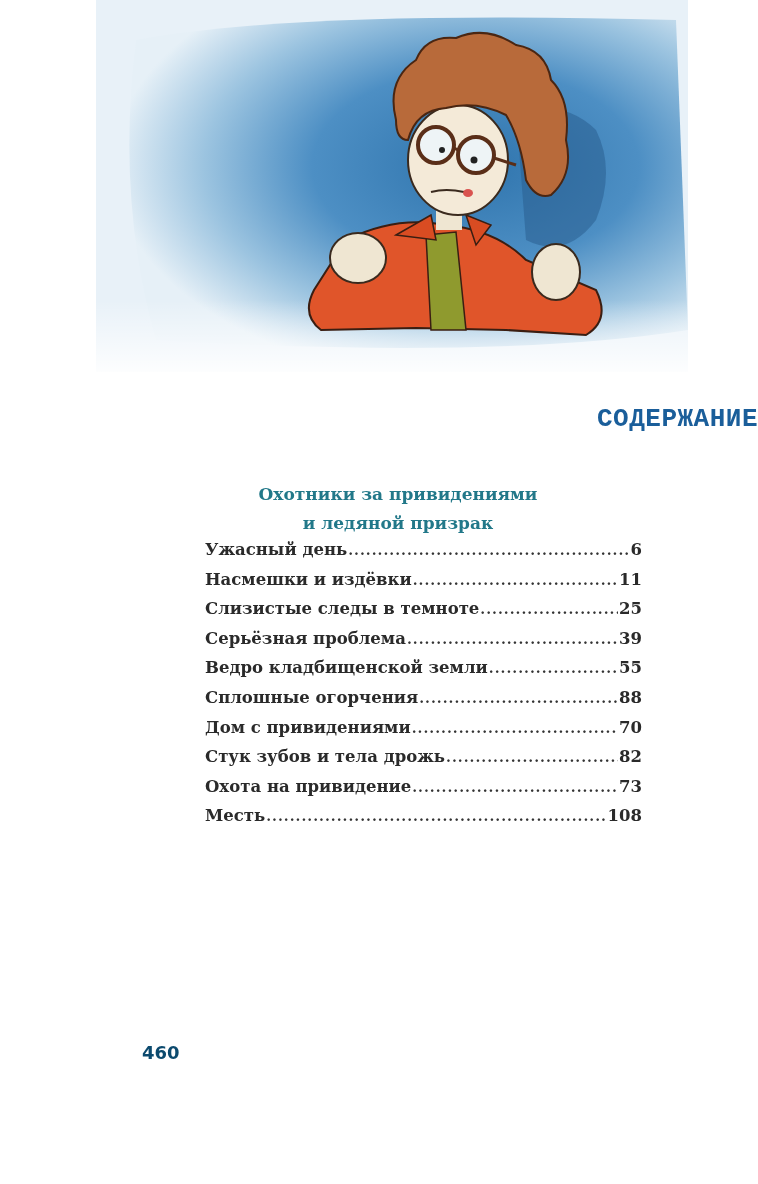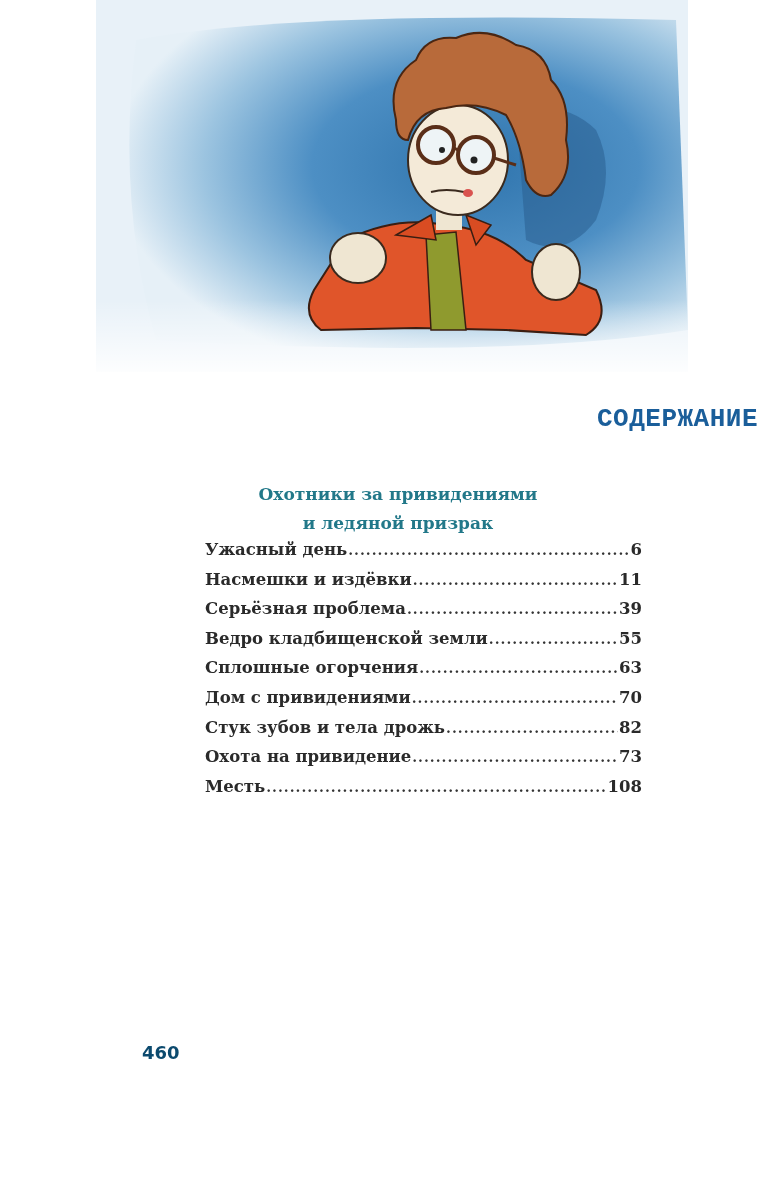--- a/index.html
+++ b/index.html
@@ -153,33 +153,38 @@
       <span class="toc-label">Ужасный день</span>
       <span class="toc-dots"></span>
       <span class="toc-page">6</span>
     </li>
   <li class="toc-row">
       <span class="toc-label">Насмешки и издёвки</span>
       <span class="toc-dots"></span>
       <span class="toc-page">11</span>
     </li>
   <li class="toc-row">
+      <span class="toc-label">Слизистые следы в темноте</span>
+      <span class="toc-dots"></span>
+      <span class="toc-page">25</span>
+    </li>
+  <li class="toc-row">
       <span class="toc-label">Серьёзная проблема</span>
       <span class="toc-dots"></span>
       <span class="toc-page">39</span>
     </li>
   <li class="toc-row">
       <span class="toc-label">Ведро кладбищенской земли</span>
       <span class="toc-dots"></span>
       <span class="toc-page">55</span>
     </li>
   <li class="toc-row">
       <span class="toc-label">Сплошные огорчения</span>
       <span class="toc-dots"></span>
-      <span class="toc-page">63</span>
+      <span class="toc-page">88</span>
     </li>
   <li class="toc-row">
       <span class="toc-label">Дом с привидениями</span>
       <span class="toc-dots"></span>
       <span class="toc-page">70</span>
     </li>
   <li class="toc-row">
       <span class="toc-label">Стук зубов и тела дрожь</span>
       <span class="toc-dots"></span>
       <span class="toc-page">82</span>

